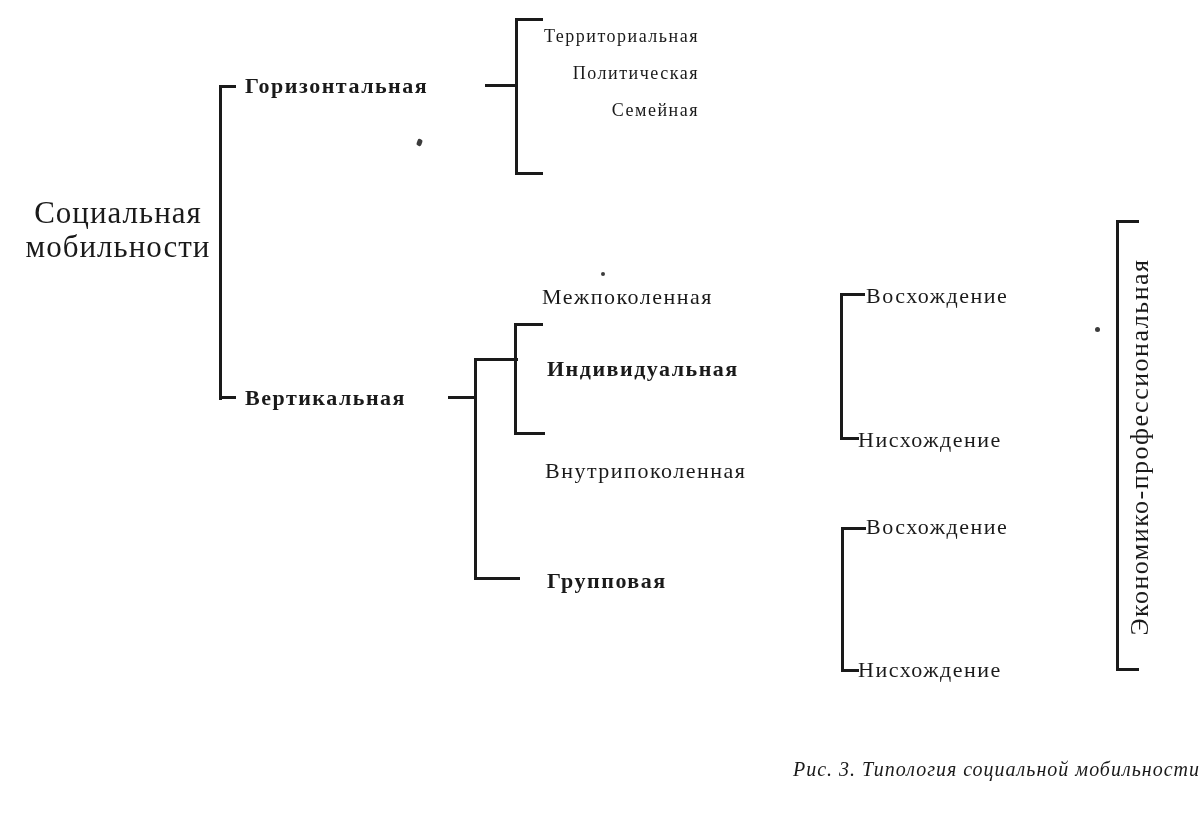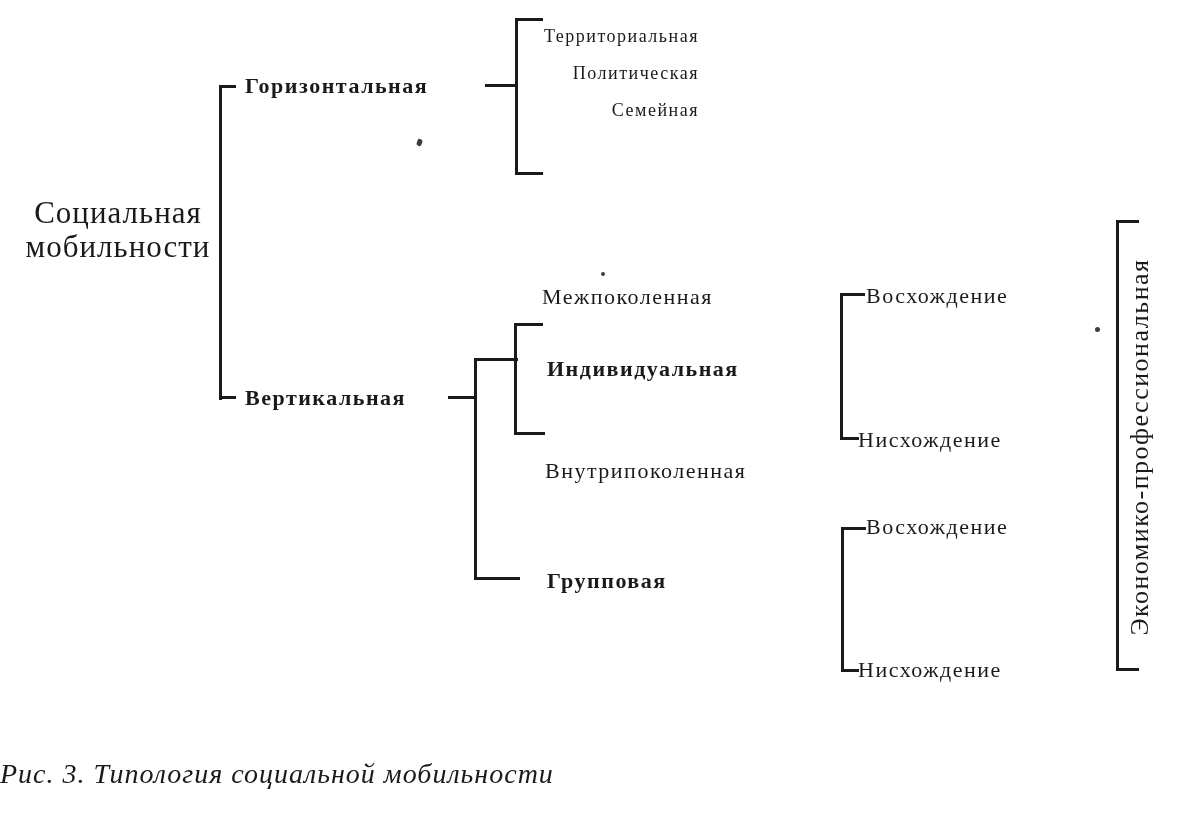--- a/index.html
+++ b/index.html
@@ -58,23 +58,23 @@
     font-size: 26px;
     letter-spacing: 1.5px;
     white-space: nowrap;
     transform: rotate(-90deg);
     transform-origin: 50% 50%;
   }
   .caption {
     position: absolute;
     left: 0; top: 758px;
     width: 100%;
-    text-align: left;
+    text-align: right;
     font-style: italic;
-    font-size: 28px;
+    font-size: 20px;
     letter-spacing: 1px;
     white-space: nowrap;
     font-family: Liberation Serif, serif;
   }
   .speck {
     position: absolute;
     background: var(--ink);
     border-radius: 50%;
     opacity: 0.85;
   }

